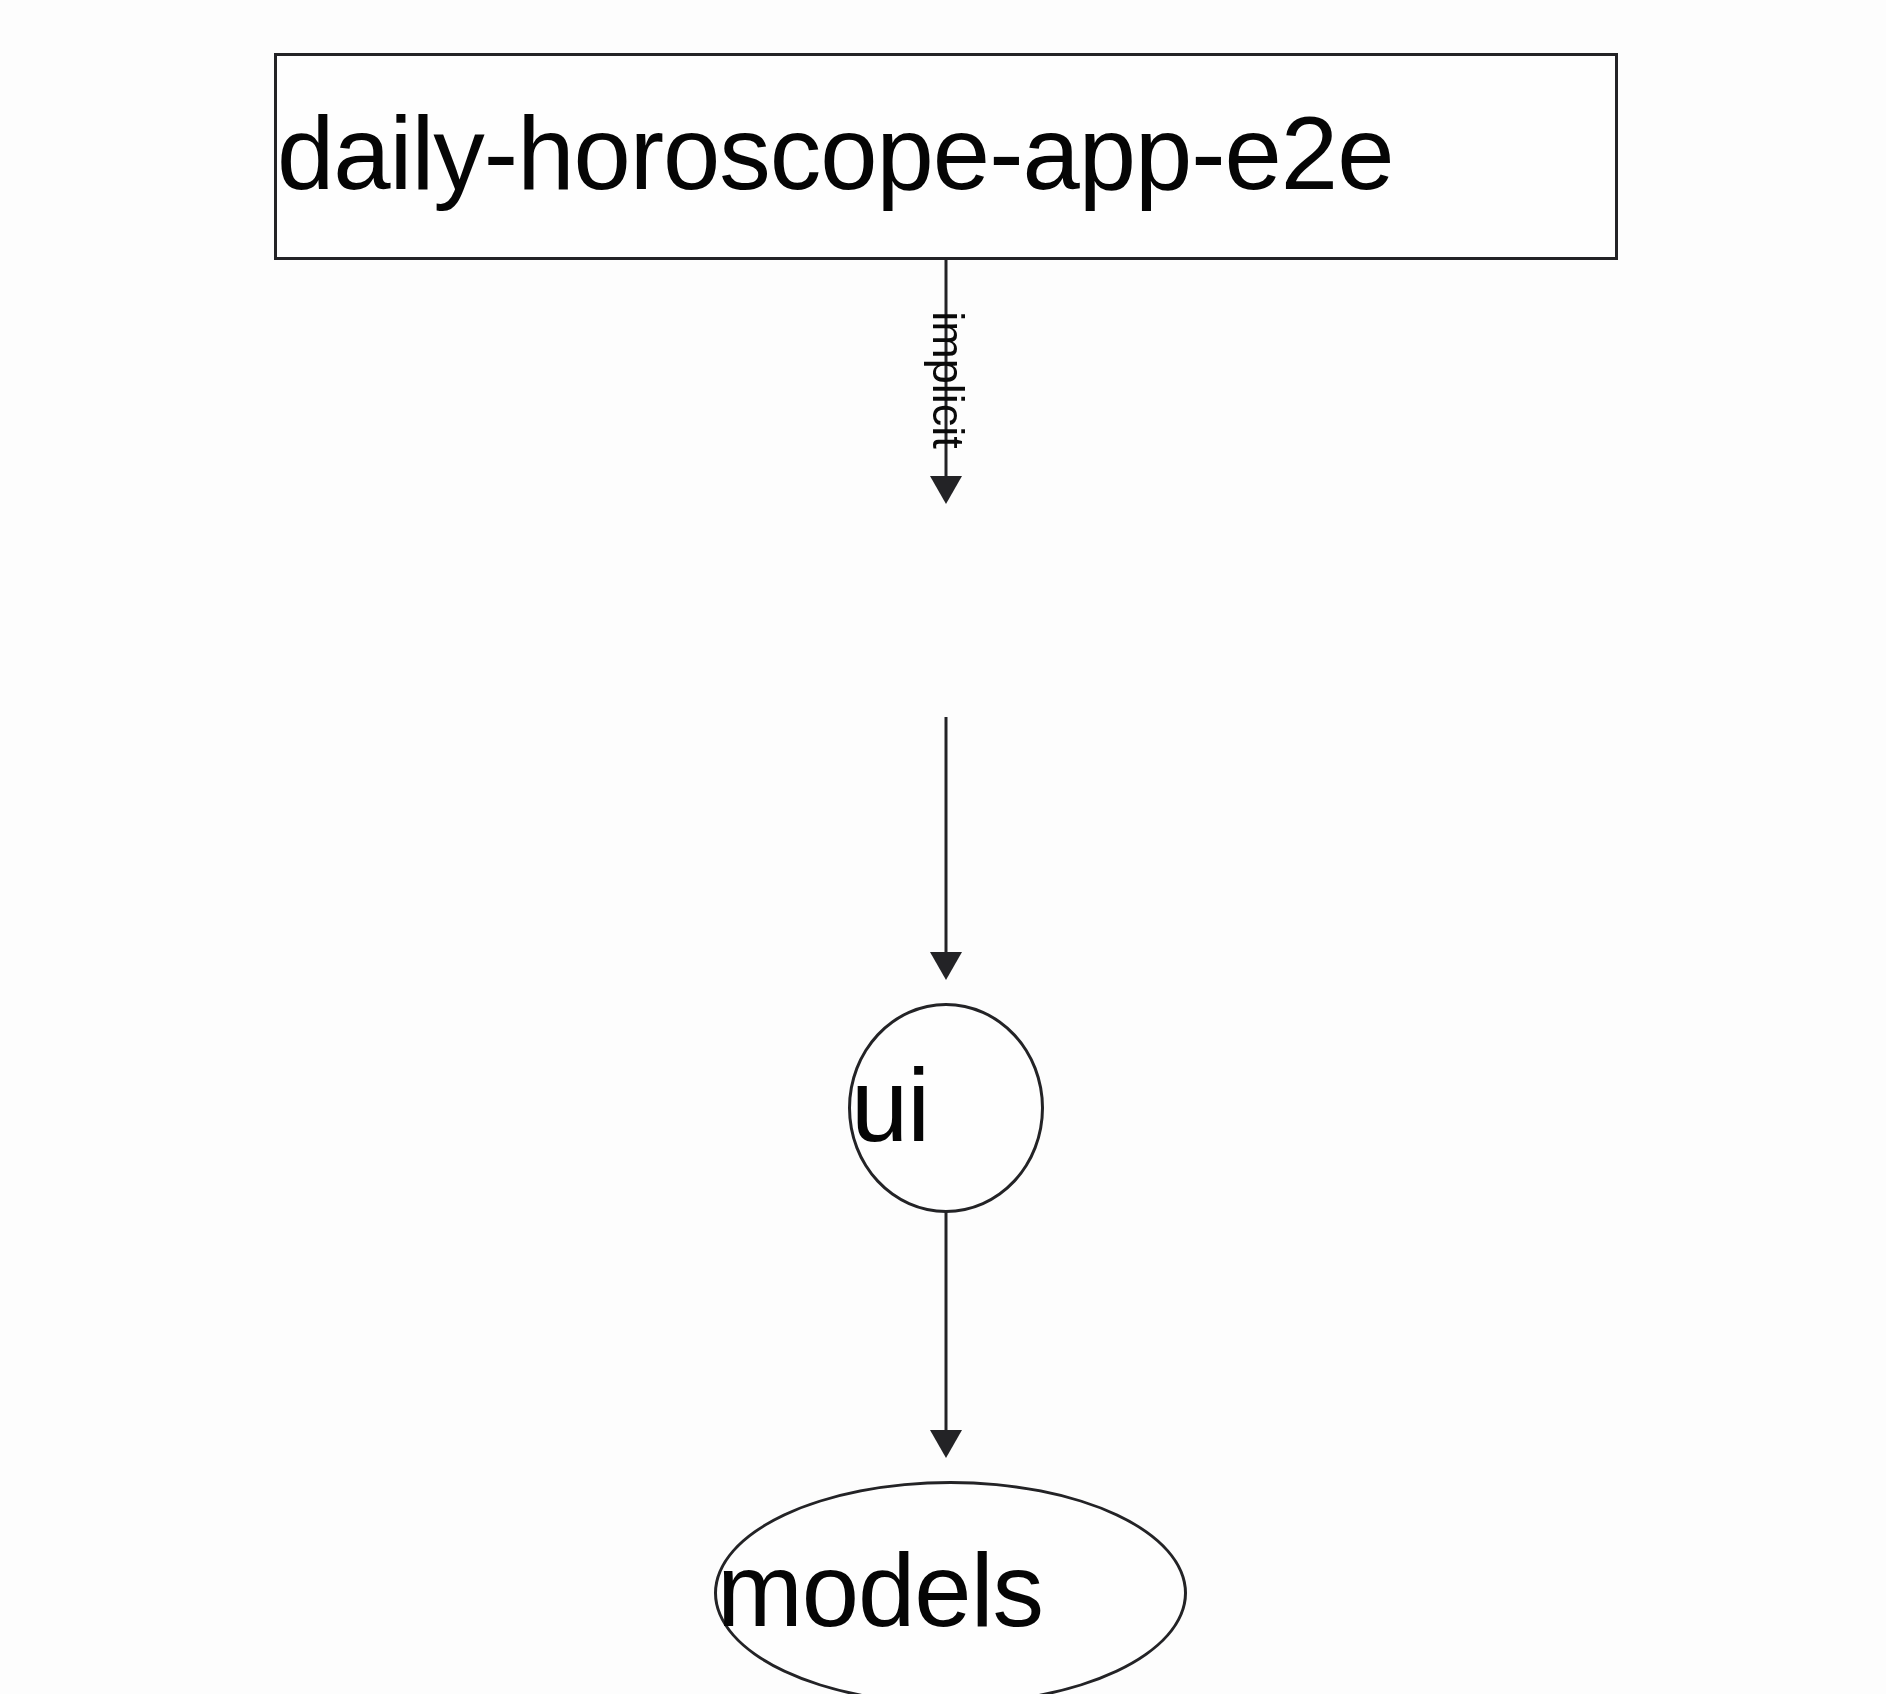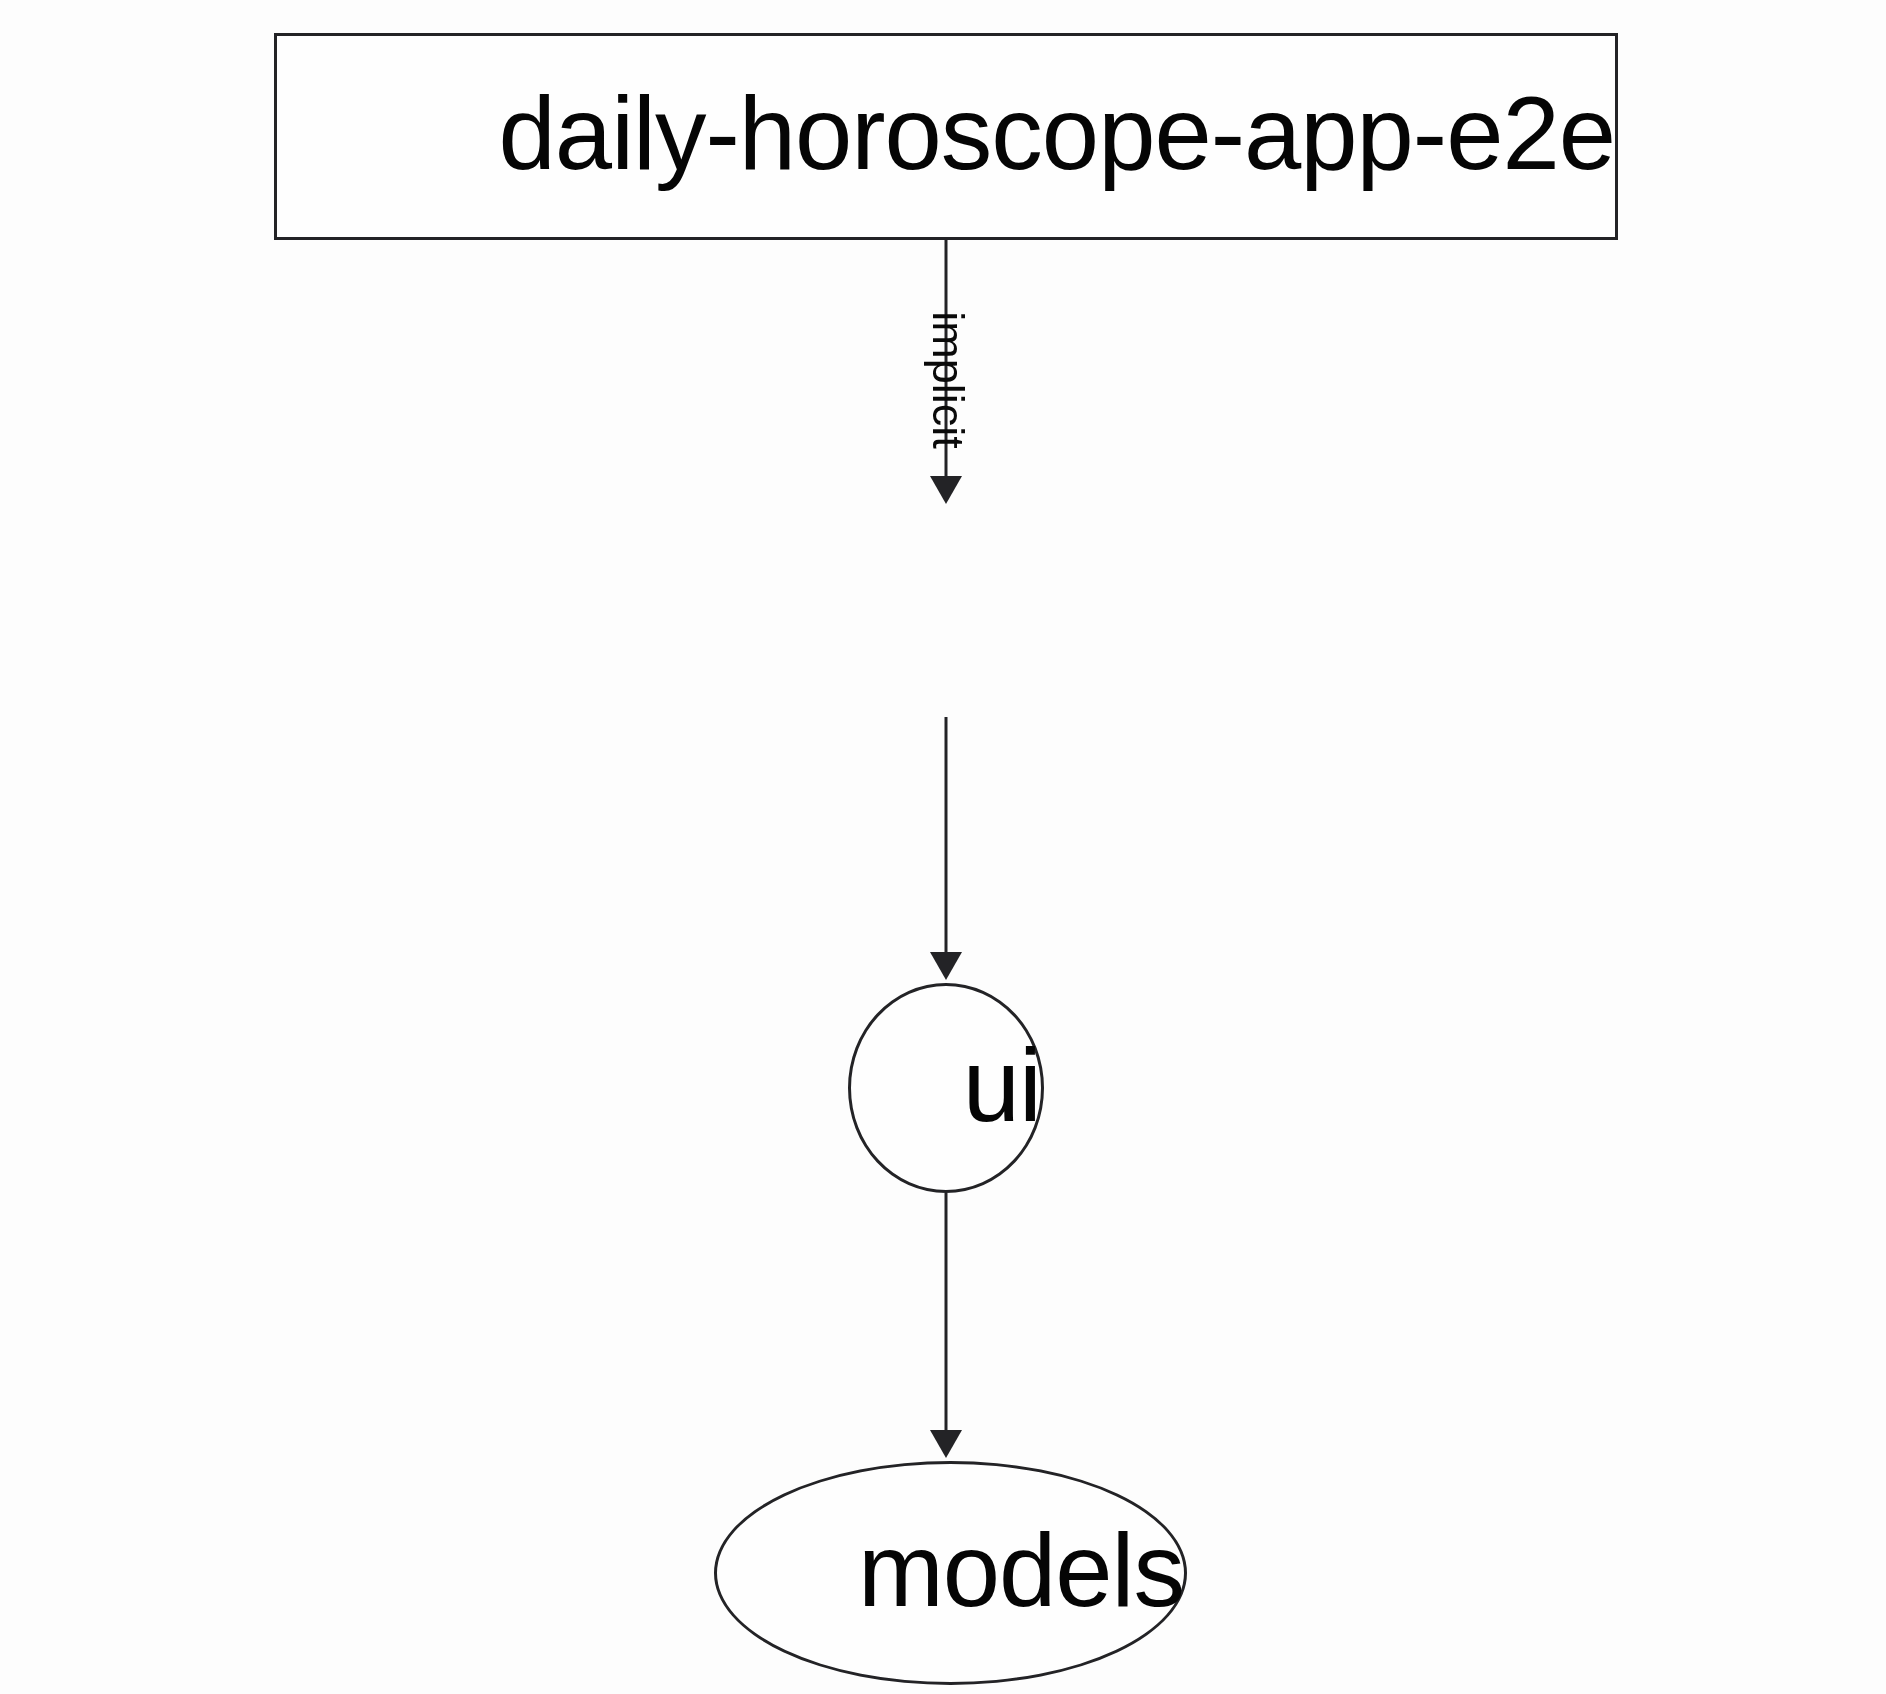--- a/index.html
+++ b/index.html
@@ -20,23 +20,24 @@
     left: 0;
     top: 0;
     width: 1886px;
     height: 1694px;
     pointer-events: none;
   }
   .node {
     position: absolute;
     display: flex;
     align-items: center;
-    justify-content: flex-end;
+    justify-content: flex-start;
     background: #fefefe;
     box-sizing: border-box;
+    margin-top: 20px;
   }
   .node-rect {
     border: 3px solid #232326;
   }
   .node-ellipse {
     border: 3px solid #232326;
     border-radius: 50%;
   }
   .node-label {
     color: #050505;

